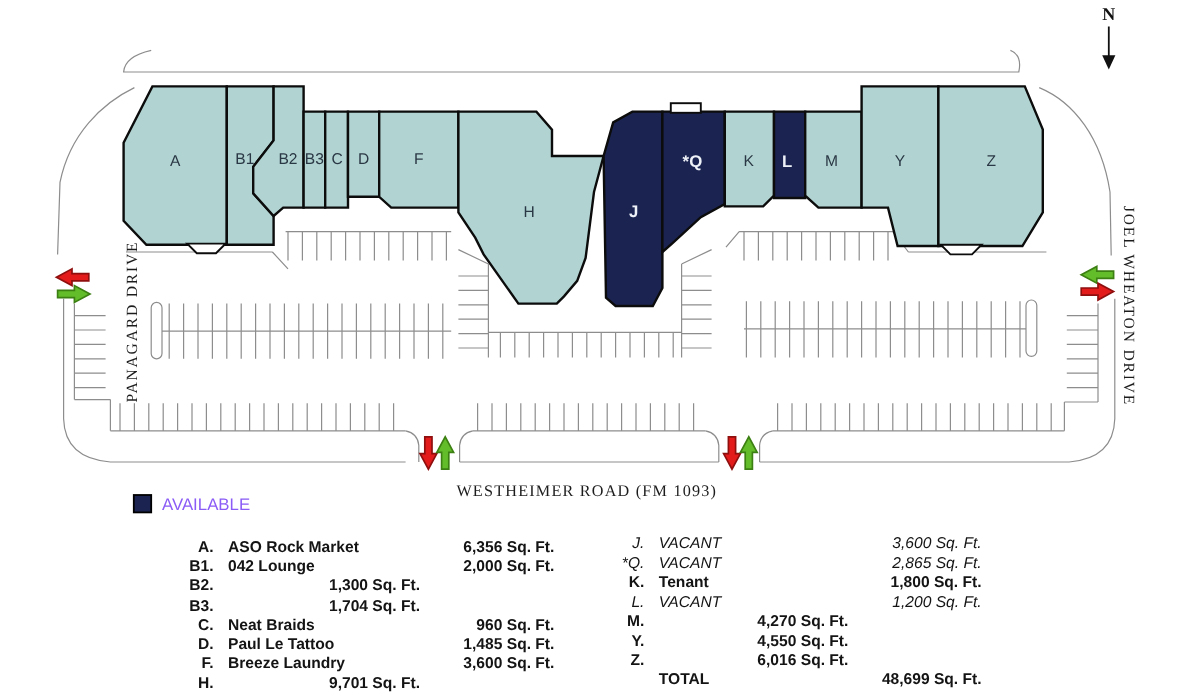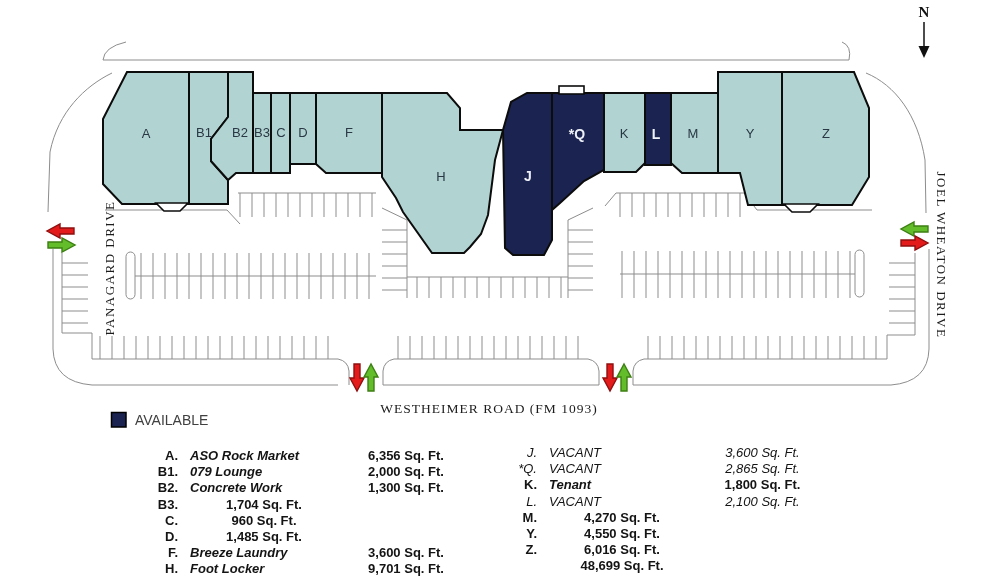--- a/index.html
+++ b/index.html
@@ -18,30 +18,30 @@
   .street{font-family:"Liberation Serif",serif;font-size:13px;letter-spacing:1.5px;fill:#1c1c1c;text-anchor:middle;}
   .bottomSt{letter-spacing:1px;font-size:13.5px;}
   .north-n{font-family:"Liberation Serif",serif;font-weight:bold;font-size:15px;text-anchor:middle;fill:#111;}
   .north-line{stroke:#111;stroke-width:1.5;}
   
   .arrow path{stroke-width:1.4;}
   .arrow.red path{fill:#e31b1b;stroke:#8f0f0f;}
   .arrow.green path{fill:#63bd2a;stroke:#3c7f12;}
   
   .legend{position:absolute;left:110px;top:411px;display:flex;align-items:center;gap:7px;
-          font-size:14px;color:#404040;}
+          font-size:14px;color:#8b5cf6;}
   
   .dir{position:absolute;font-size:13px;font-weight:bold;color:#141414;line-height:16.2px;}
   .dirL{left:126px;top:448px;width:336px;}
   .dirR{left:480px;top:445px;width:338px;}
   .row{display:grid;grid-template-columns:52px 172px 112px;}
   .dirR .row{grid-template-columns:57px 170px 111px;}
   .ltr{text-align:right;}
-  .nm{padding-left:12px;font-style:italic;}
-  .sq{text-align:center;}
+  .nm{padding-left:12px;}
+  .sq{text-align:right;}
   .vacant{font-style:italic;font-weight:normal;}
 </style>
 </head>
 <body>
 
 <div class="page">
 
   <svg class="map" width="984" height="430" viewBox="0 0 984 430">
 
     <g class="park">
@@ -152,48 +152,48 @@
   </div>
 
   <div class="dir dirL">
     <div class="row">
         <span class="ltr">A.</span>
         <span class="nm">ASO Rock Market</span>
         <span class="sq">6,356 Sq. Ft.</span>
       </div>
     <div class="row">
         <span class="ltr">B1.</span>
-        <span class="nm">079 Lounge</span>
+        <span class="nm">042 Lounge</span>
         <span class="sq">2,000 Sq. Ft.</span>
       </div>
     <div class="row">
         <span class="ltr">B2.</span>
-        <span class="nm">Concrete Work</span>
         <span class="sq">1,300 Sq. Ft.</span>
       </div>
     <div class="row">
         <span class="ltr">B3.</span>
         <span class="sq">1,704 Sq. Ft.</span>
       </div>
     <div class="row">
         <span class="ltr">C.</span>
+        <span class="nm">Neat Braids</span>
         <span class="sq">960 Sq. Ft.</span>
       </div>
     <div class="row">
         <span class="ltr">D.</span>
+        <span class="nm">Paul Le Tattoo</span>
         <span class="sq">1,485 Sq. Ft.</span>
       </div>
     <div class="row">
         <span class="ltr">F.</span>
         <span class="nm">Breeze Laundry</span>
         <span class="sq">3,600 Sq. Ft.</span>
       </div>
     <div class="row">
         <span class="ltr">H.</span>
-        <span class="nm">Foot Locker</span>
         <span class="sq">9,701 Sq. Ft.</span>
       </div>
   </div>
 
   <div class="dir dirR">
     <div class="row vacant">
         <span class="ltr">J.</span>
         <span class="nm">VACANT</span>
         <span class="sq">3,600 Sq. Ft.</span>
       </div>
@@ -203,33 +203,34 @@
         <span class="sq">2,865 Sq. Ft.</span>
       </div>
     <div class="row">
         <span class="ltr">K.</span>
         <span class="nm">Tenant</span>
         <span class="sq">1,800 Sq. Ft.</span>
       </div>
     <div class="row vacant">
         <span class="ltr">L.</span>
         <span class="nm">VACANT</span>
-        <span class="sq">2,100 Sq. Ft.</span>
+        <span class="sq">1,200 Sq. Ft.</span>
       </div>
     <div class="row">
         <span class="ltr">M.</span>
         <span class="sq">4,270 Sq. Ft.</span>
       </div>
     <div class="row">
         <span class="ltr">Y.</span>
         <span class="sq">4,550 Sq. Ft.</span>
       </div>
     <div class="row">
         <span class="ltr">Z.</span>
         <span class="sq">6,016 Sq. Ft.</span>
       </div>
     <div class="row total">
         <span class="ltr"></span>
+        <span class="nm">TOTAL</span>
         <span class="sq">48,699 Sq. Ft.</span>
       </div>
   </div>
 
 </div>
 
 </body></html>

